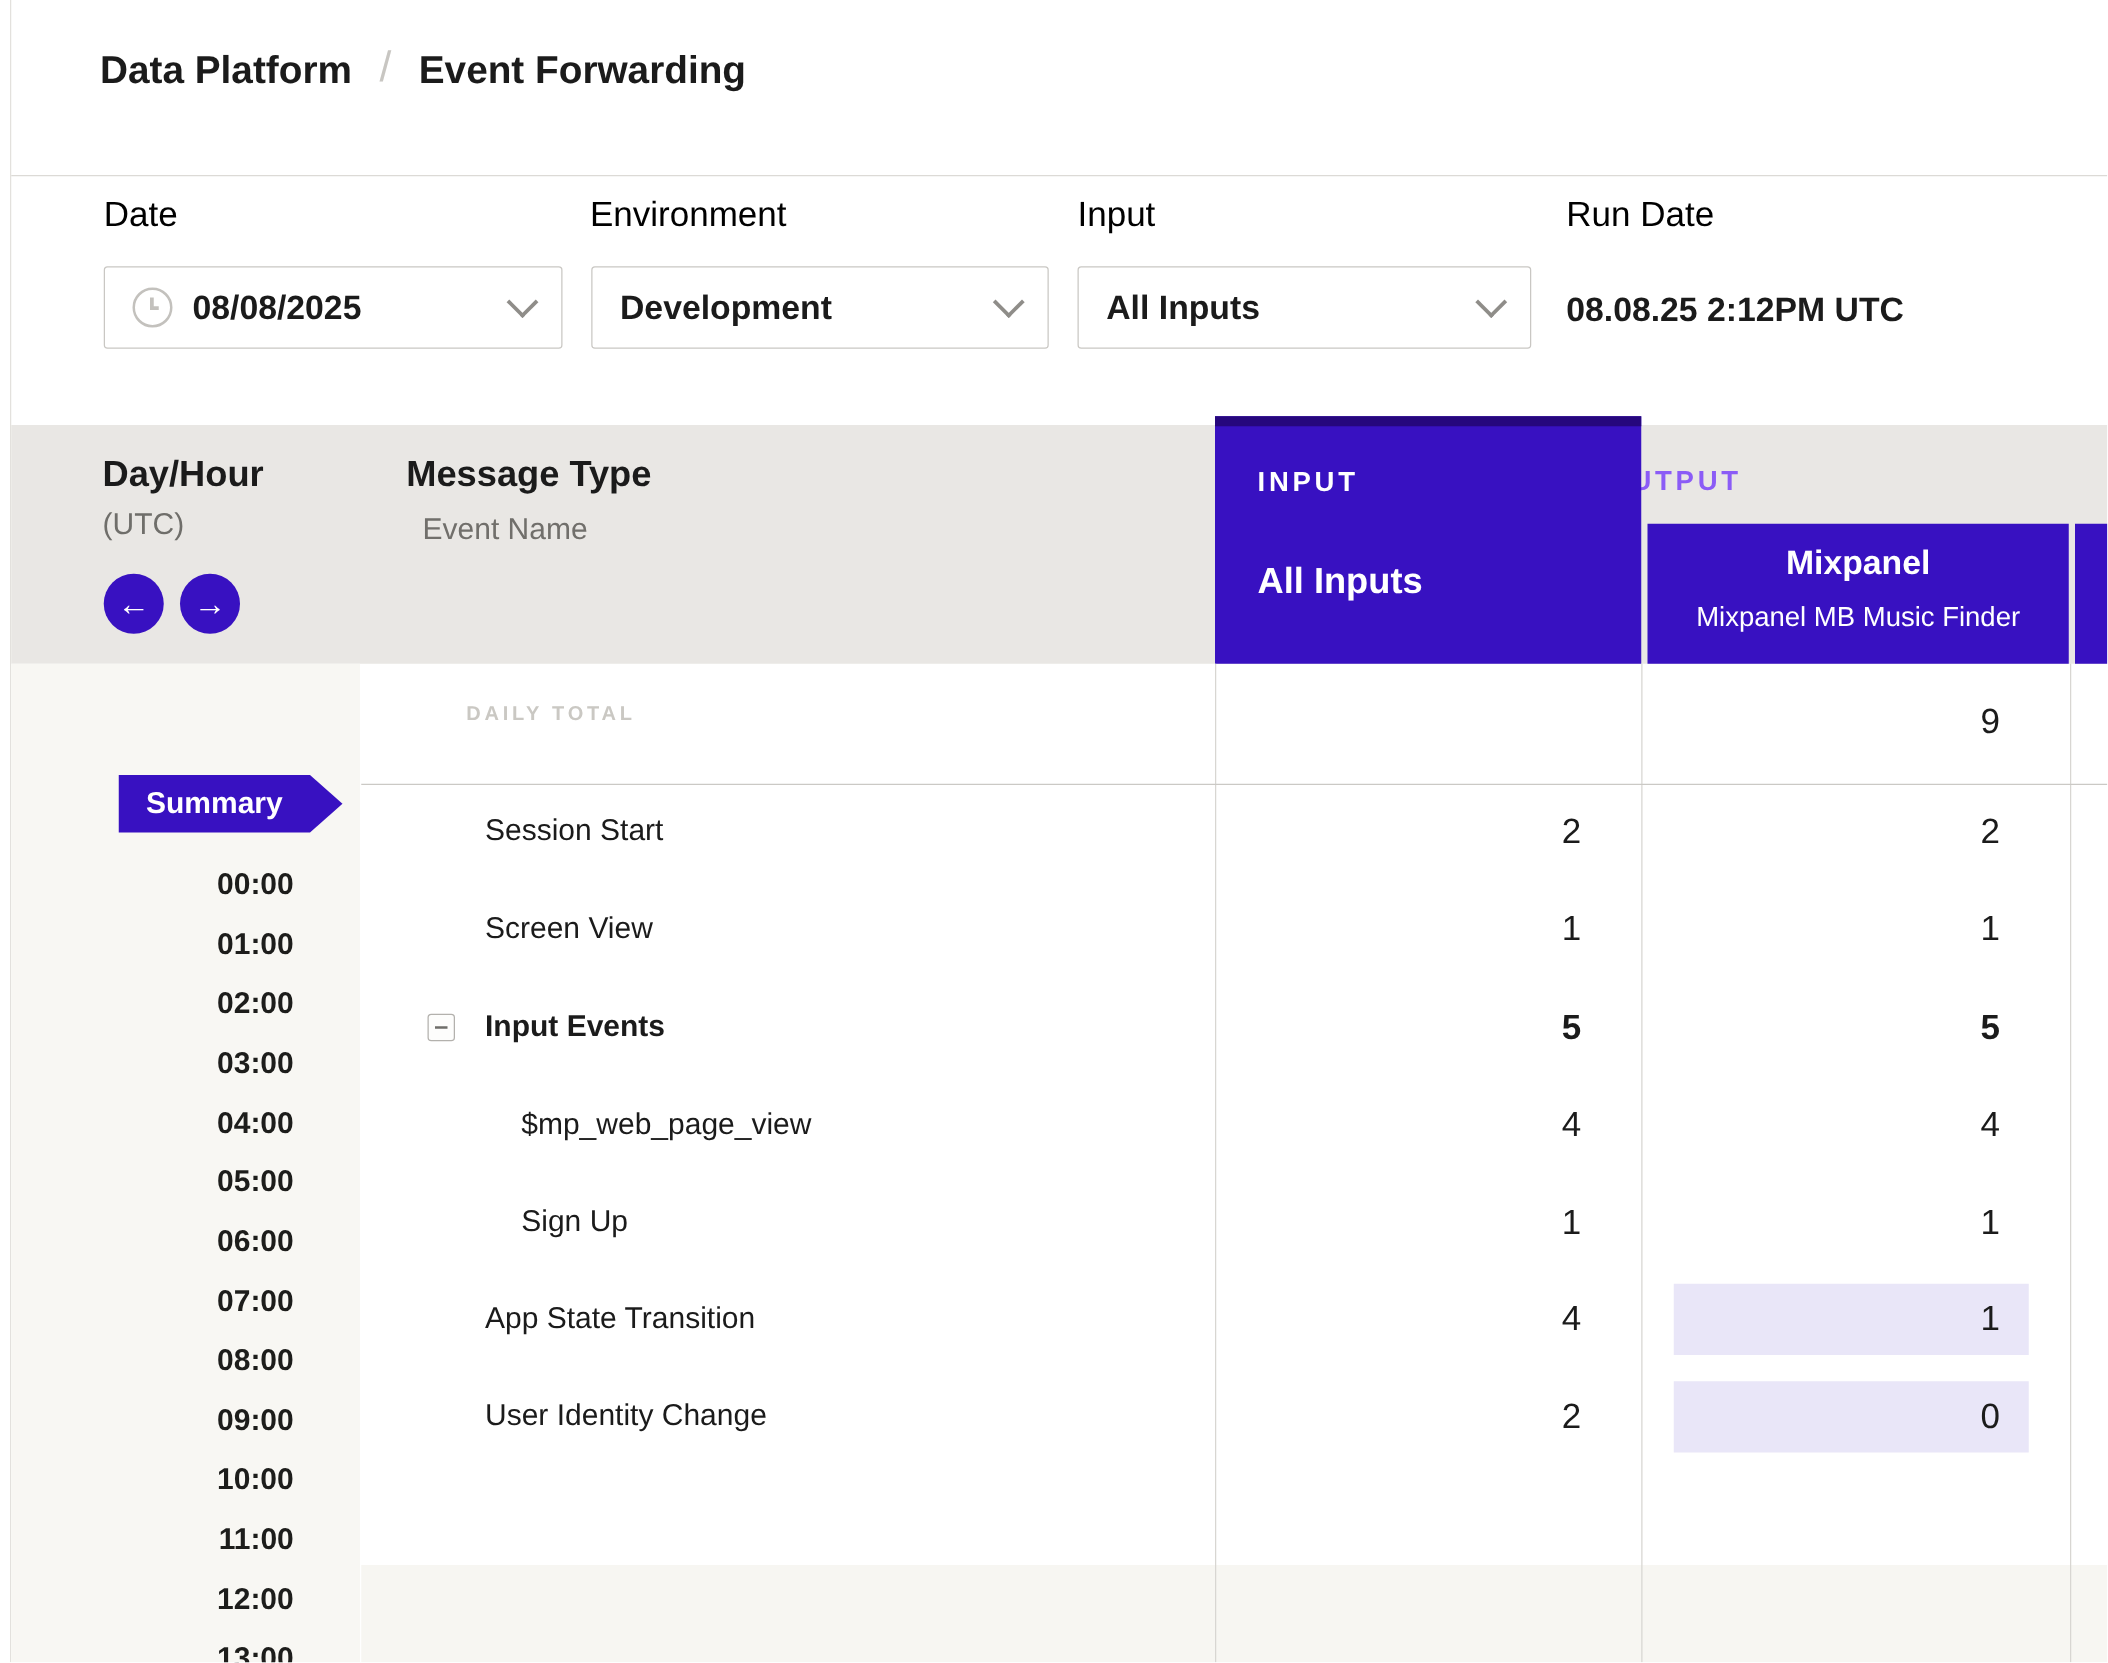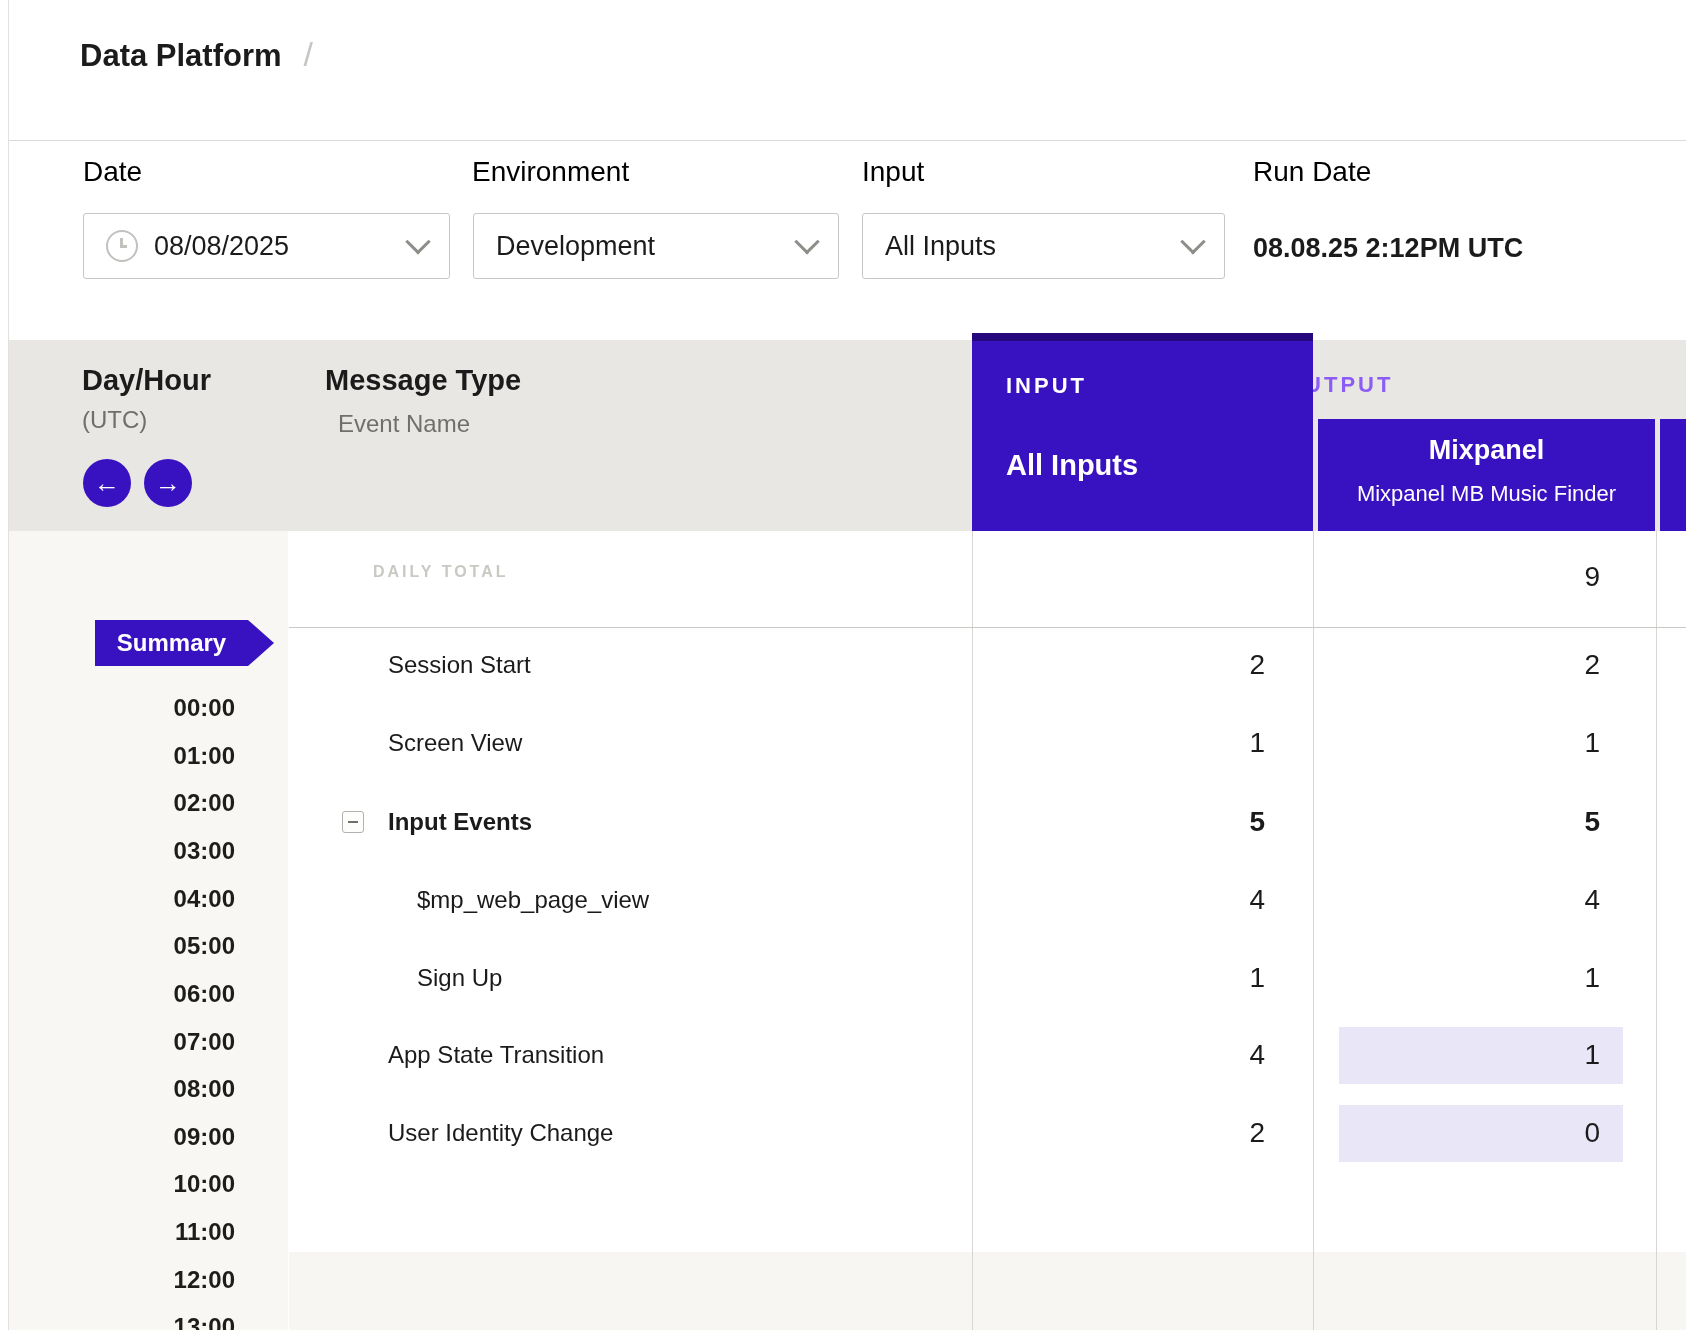--- a/index.html
+++ b/index.html
@@ -13,21 +13,21 @@
   
   .crumbs{left:80px;top:36px;display:flex;align-items:center;gap:22px;font-size:31px;font-weight:600;}
   .crumb-sep{color:#c8c6c2;font-weight:400;font-size:34px;transform:translateY(-1px);}
 
   .divider-top{left:9px;top:140px;width:1677px;height:1px;background:#dcdad6;}
 
   
   .flabel{top:158px;font-size:28px;color:#000000;line-height:28px;}
   .fbox{top:213px;height:66px;box-sizing:border-box;border:1px solid #c9c7c3;border-radius:3px;background:#fff;
         display:flex;align-items:center;justify-content:space-between;padding:0 22px;
-        font-size:27px;font-weight:400;cursor:pointer;}
+        font-size:27px;font-weight:700;cursor:pointer;}
   .fbox .lead{display:flex;align-items:center;gap:16px;}
   .chev{width:15px;height:15px;border-right:3px solid #8f8d89;border-bottom:3px solid #8f8d89;
         transform:rotate(45deg) translate(-3px,-3px);flex:0 0 auto;}
   .clock{width:28px;height:28px;border:2.5px solid #c3c1bd;border-radius:50%;position:relative;flex:0 0 auto;}
   .clock:before{content:"";position:absolute;left:12px;top:6px;width:2.5px;height:9px;background:#c3c1bd;}
   .clock:after{content:"";position:absolute;left:12px;top:13px;width:7px;height:2.5px;background:#c3c1bd;}
   .rundate{left:1253px;top:233px;font-size:27px;font-weight:700;}
 
   
   .hband{left:9px;top:340px;width:1677px;height:191px;background:#e9e7e4;}
@@ -82,20 +82,21 @@
 </head>
 <body>
 
 <div class="page">
 
   <div class="abs gutter"></div>
 
   <div class="abs crumbs">
     <span>Data Platform</span>
     <span class="crumb-sep">/</span>
+    <span>Event Forwarding</span>
   </div>
 
   <div class="abs divider-top"></div>
 
   <div class="abs flabel" style="left:83px;">Date</div>
   <div class="abs flabel" style="left:472px;">Environment</div>
   <div class="abs flabel" style="left:862px;">Input</div>
   <div class="abs flabel" style="left:1253px;">Run Date</div>
 
   <div class="abs fbox" style="left:83px;width:367px;">

